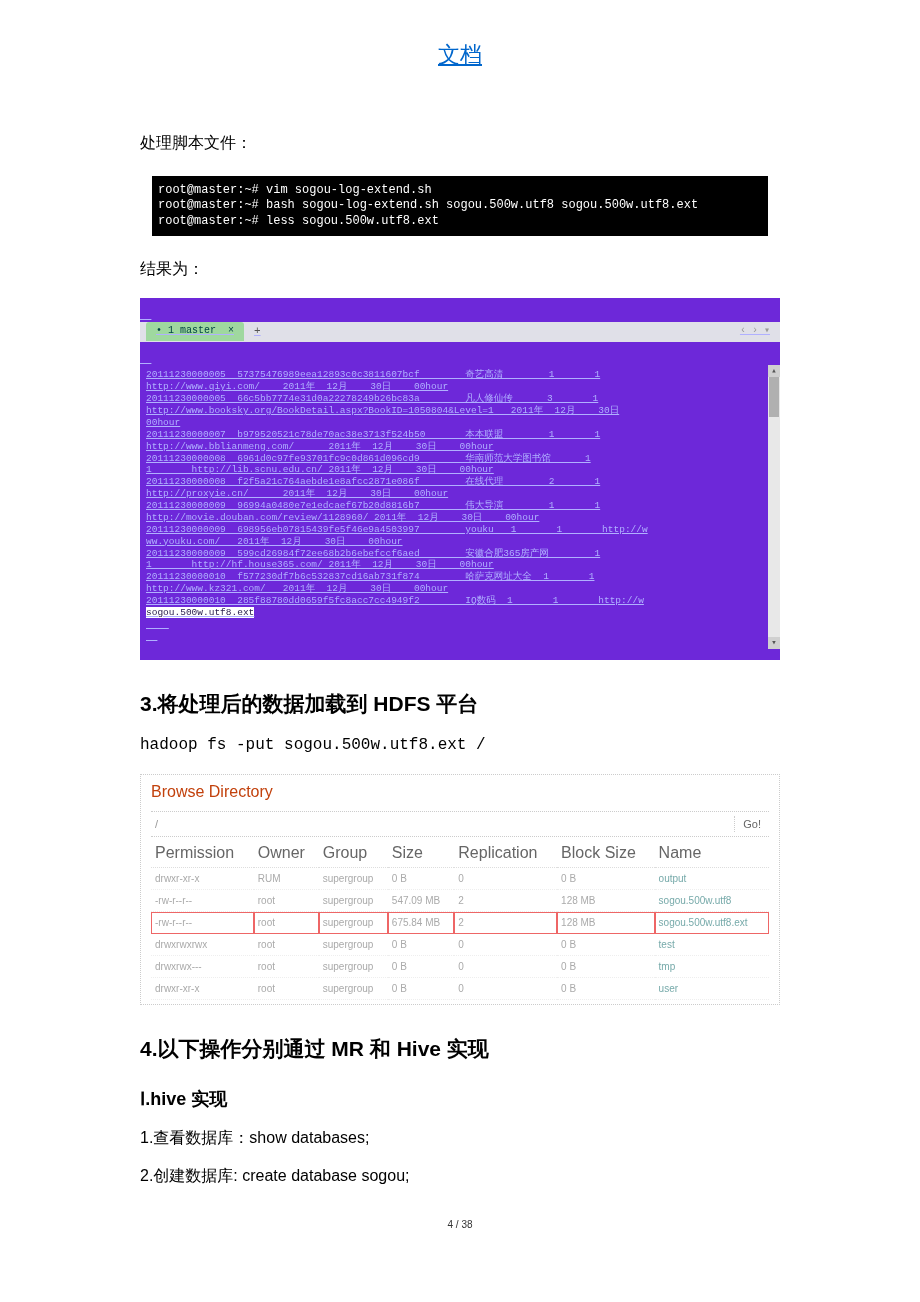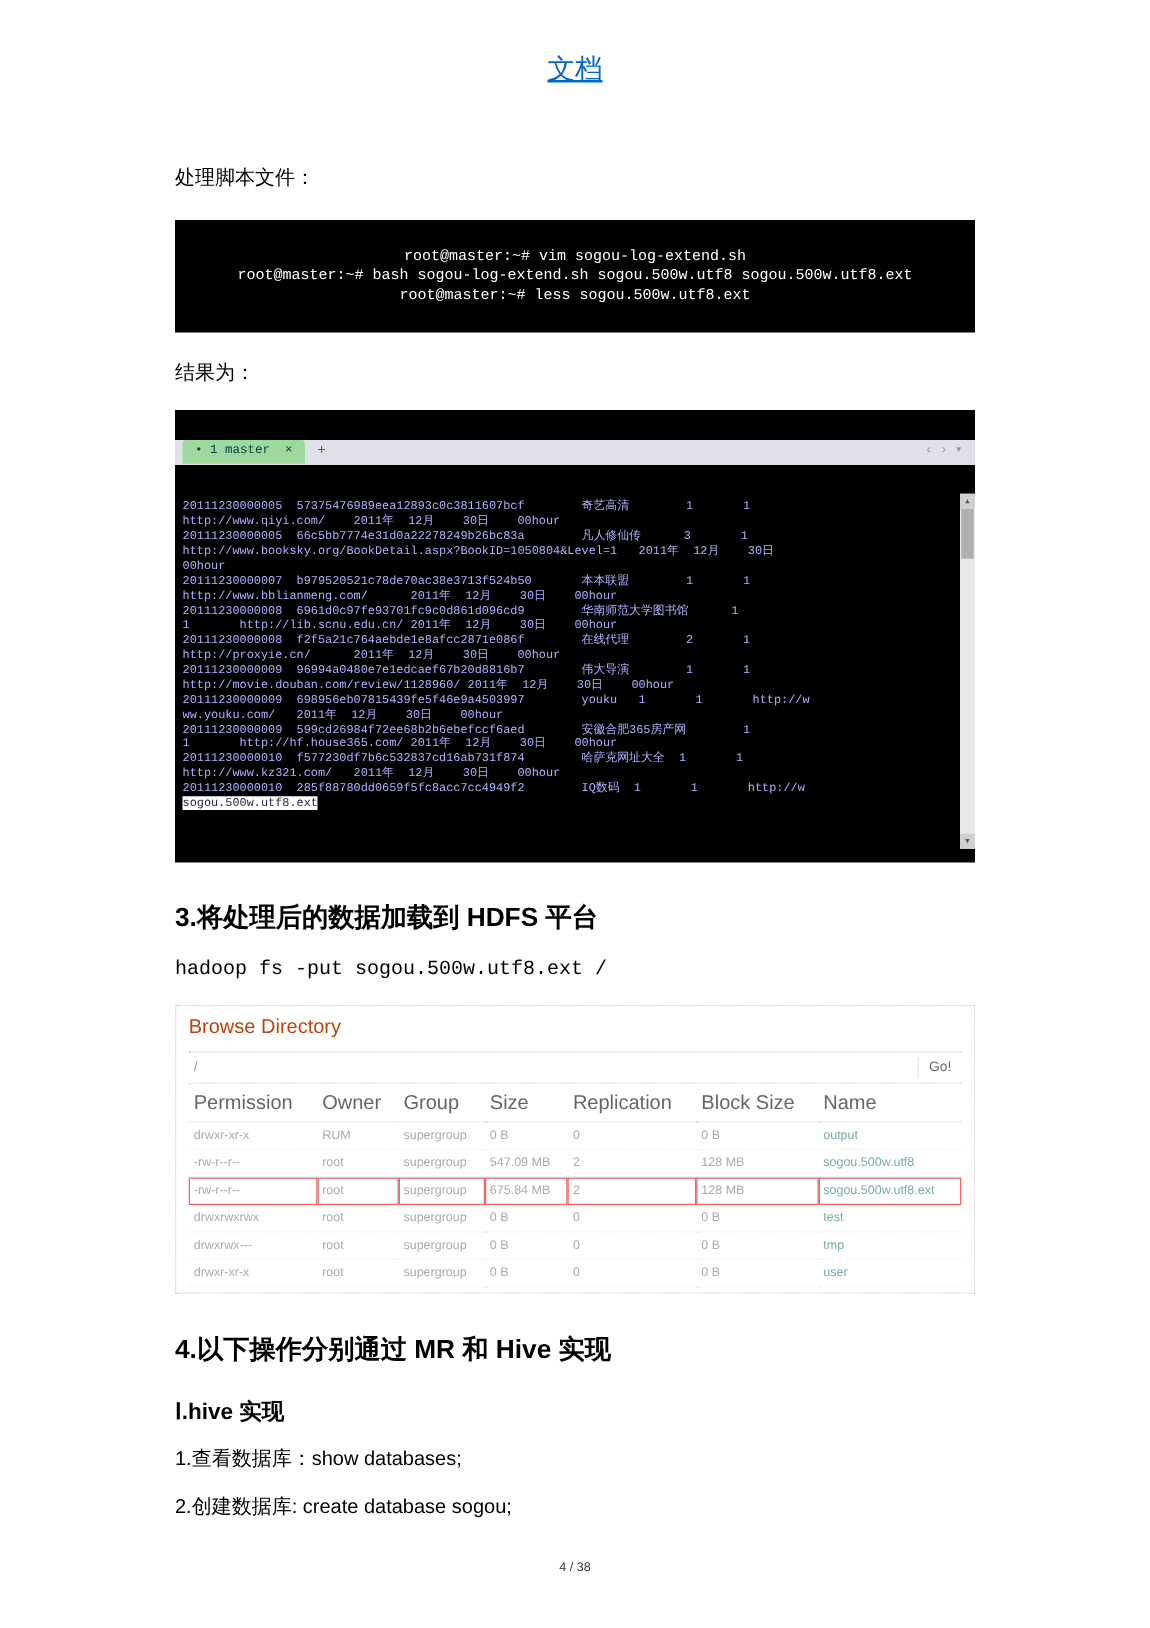--- a/index.html
+++ b/index.html
@@ -22,35 +22,35 @@
     .body-text {
       font-size: 16px;
       margin: 12px 0;
       line-height: 1.6;
     }
     .terminal-black {
       background: #000;
       color: #fff;
       font-family: "Courier New", monospace;
       font-size: 12px;
-      padding: 22px 6px;
-      margin: 20px 0;
+      padding: 7px 6px;
+      margin: 20px 12px;
       white-space: pre;
       line-height: 1.3;
-      text-align: center;
     }
     .terminal-dark {
-      background: #000000;
+      background: #6d28d9;
       color: #b0b0ff;
       font-family: "Courier New", monospace;
       font-size: 9.5px;
       margin: 16px 0;
       white-space: pre;
       line-height: 1.25;
       position: relative;
+      text-decoration: underline;
     }
     .tab-bar {
       background: #e0e0e8;
       height: 20px;
       display: flex;
       align-items: center;
       padding-left: 6px;
       color: #333;
       font-size: 11px;
     }

